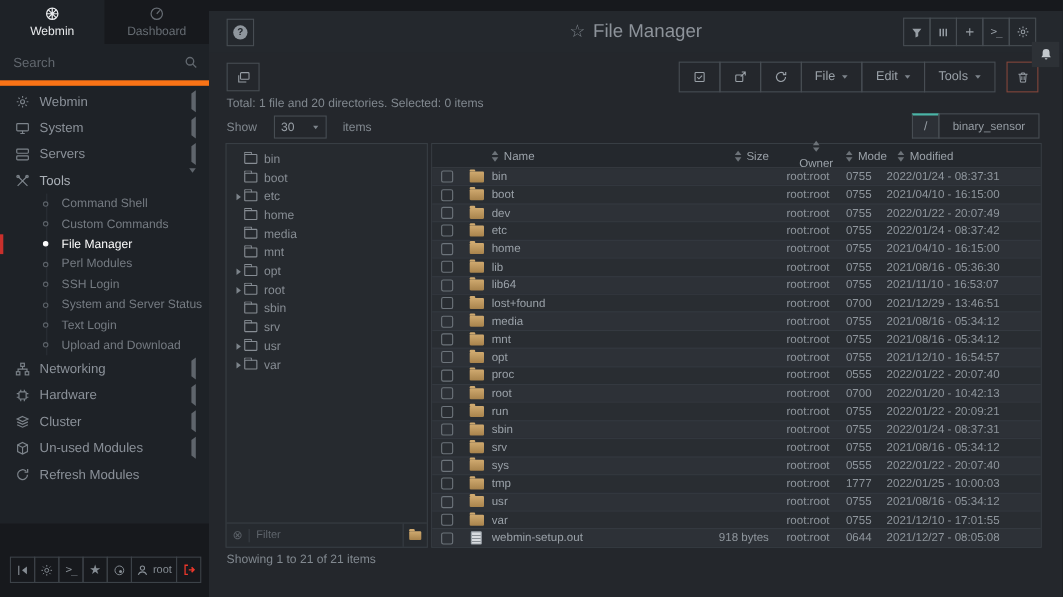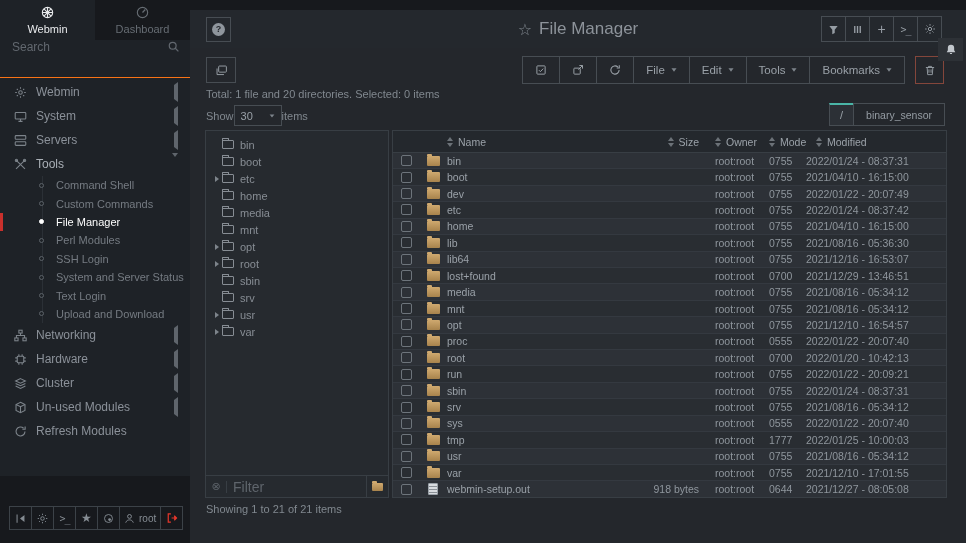--- a/index.html
+++ b/index.html
@@ -7,21 +7,21 @@
     font-family:"Liberation Sans","DejaVu Sans",sans-serif; }
   svg { display:block; }
 
   
   .sidebar { position:absolute; left:0; top:0; width:190px; height:476px; background:#1e2227; z-index:5; }
   .tabs { display:flex; height:40px; }
   .tab { flex:1; display:flex; flex-direction:column; align-items:center; justify-content:center; gap:3px;
     font-size:11px; color:#666c73; background:#17191d; cursor:pointer; }
   .tab.active { background:#1e2227; color:#e8eaec; }
   .tab .t-icon { height:15px; }
-  .searchbox { display:flex; align-items:flex-start; padding:0 12px; height:38px; border-bottom:1px solid #f97316; }
+  .searchbox { display:flex; align-items:center; padding:0 12px; height:38px; border-bottom:5px solid #f97316; }
   .searchbox input { flex:1; background:transparent; border:none; outline:none; color:#9aa1a8; font-size:12px; }
   .searchbox input::placeholder { color:#62686f; }
   .menu { position:absolute; top:80px; left:0; right:0; }
   .m-item { position:relative; height:24px; display:flex; align-items:center; padding:0 12px 0 14px;
     color:#8b9199; font-size:12px; cursor:pointer; }
   .m-item .mi { width:22px; color:#7d848b; display:flex; align-items:center; }
   .m-item .chev { margin-left:auto; color:#5f656c; }
   .tri-left { width:0; height:0; border-top:3.5px solid transparent; border-bottom:3.5px solid transparent; border-right:4px solid currentColor; }
   .tri-down { width:0; height:0; border-left:3.5px solid transparent; border-right:3.5px solid transparent; border-top:4px solid currentColor; }
   .tri-right { width:0; height:0; border-top:3.5px solid transparent; border-bottom:3.5px solid transparent; border-left:4px solid currentColor; }
@@ -59,21 +59,21 @@
   .clone-btn { position:absolute; left:16px; top:57px; width:30px; height:26px; border:1px solid #474d53;
     display:flex; align-items:center; justify-content:center; color:#969da4; cursor:pointer; }
   .tb-group { position:absolute; top:56px; right:61px; display:flex; height:28px; }
   .tb-btn { border:1px solid #474d53; margin-left:-1px; padding:0 12px; display:flex; align-items:center; gap:6px;
     color:#9aa1a8; font-size:11.5px; cursor:pointer; }
   .tb-btn .tri-down { transform:scale(.85); color:#7d848b; }
   .trash-btn { position:absolute; top:56px; right:22px; width:29px; height:28px; border:1px solid #84463b;
     display:flex; align-items:center; justify-content:center; color:#9aa1a8; cursor:pointer; }
 
   .total-line { position:absolute; left:16px; top:88px; font-size:11px; color:#81888f; }
-  .show-row { position:absolute; left:16px; top:105px; display:flex; align-items:center; gap:0;
+  .show-row { position:absolute; left:16px; top:105px; display:flex; align-items:center; gap:15px;
     font-size:11px; color:#81888f; }
   .pg-select { width:48px; height:21px; border:1px solid #474d53; display:flex; align-items:center;
     padding:0 6px; color:#9aa1a8; cursor:pointer; }
   .pg-select .tri-down { margin-left:auto; transform:scale(.8); color:#7d848b; }
   .crumbs { position:absolute; top:103px; right:21px; display:flex; height:23px; }
   .crumb-root { width:25px; border:1px solid #474d53; border-top:2px solid #4ab5a7; background:#2c3036;
     display:flex; align-items:center; justify-content:center; color:#9aa1a8; font-size:11px; cursor:pointer; }
   .crumb-seg { padding:0 12px; border:1px solid #474d53; margin-left:-1px; display:flex; align-items:center;
     color:#959ca3; font-size:10.5px; cursor:pointer; }
 
@@ -84,39 +84,39 @@
   .tree-item { height:17px; display:flex; align-items:center; color:#878d94; font-size:11px; cursor:pointer; }
   .tree-item .tcaret { width:16px; padding-left:9px; color:#7d848b; display:flex; }
   .tree-item .tfold { width:18px; display:flex; }
   .folder-outline { width:12px; height:9px; border:1px solid #878d94; border-radius:1px; position:relative; }
   .folder-outline::before { content:""; position:absolute; top:-3px; left:-1px; width:5px; height:2px;
     border:1px solid #878d94; border-bottom:none; border-radius:1px 1px 0 0; }
   .filterbar { height:22px; border-top:1px solid #383e44; display:flex; align-items:center; }
   .f-clear { width:20px; text-align:center; color:#5c6269; font-size:11px; cursor:pointer; }
   .filterbar .vsep { width:1px; height:12px; background:#383e44; }
   .filterbar input { flex:1; min-width:0; background:transparent; border:none; outline:none;
-    padding:0 6px; font-size:14px; color:#9aa1a8; }
+    padding:0 6px; font-size:10px; color:#9aa1a8; }
   .filterbar input::placeholder { color:#5f656c; }
   .f-folder { width:22px; height:100%; border-left:1px solid #383e44; display:flex; align-items:center; justify-content:center; cursor:pointer; }
 
   
   .ftable { position:absolute; left:202px; top:130px; width:555px; height:368px; border:1px solid #383e44;
     background:#292d32; display:flex; flex-direction:column; }
   .thead { height:22px; background:#24282d; display:flex; align-items:center; font-size:10.5px; color:#9ba2a9;
     border-bottom:1px solid #383e44; }
   .trow { flex:1; display:flex; align-items:center; font-size:10.5px; color:#8f969d; cursor:pointer; border-top:1px solid #343940; }
   .trow:first-child { border-top:none; }
   .trow:nth-child(odd) { background:#2d3137; }
   .trow:nth-child(even) { background:#292d32; }
   .c-cb { width:26px; display:flex; justify-content:center; }
   .c-cb input { appearance:none; width:11px; height:11px; border:1px solid #6d747b; border-radius:2px; background:transparent; cursor:pointer; }
   .c-ic { width:28px; display:flex; justify-content:center; }
   .c-name { width:140px; color:#9aa1a8; white-space:nowrap; overflow:hidden; }
   .c-size { width:120px; text-align:right; padding-right:8px; }
-  .c-owner { width:62px; padding-left:8px; }
+  .c-owner { width:62px; padding-left:8px;flex-direction:column; }
   .c-mode { width:37px; }
   .c-mod { flex:1; }
   .hcell { display:flex; align-items:center; gap:5px; cursor:pointer; }
   .sort-ic { display:flex; flex-direction:column; gap:2px; color:#6c7278; }
   .sort-ic i { display:block; width:0; height:0; border-left:3px solid transparent; border-right:3px solid transparent; }
   .sort-ic .up { border-bottom:4px solid currentColor; }
   .sort-ic .dn { border-top:4px solid currentColor; }
   .thead .c-name { color:#9ba2a9; }
   .thead .c-size { display:flex; justify-content:flex-end; }
   .folder-fill { width:13px; height:10px; border-radius:1px; background:linear-gradient(#cfa96f,#a8834c); position:relative; }
@@ -416,24 +416,20 @@
         <i class="tri-down"></i>
       </div>
     <div class="tb-btn">
         <span>Edit</span>
         <i class="tri-down"></i>
       </div>
     <div class="tb-btn">
         <span>Tools</span>
         <i class="tri-down"></i>
       </div>
-    <div class="tb-btn">
-        <span>Bookmarks</span>
-        <i class="tri-down"></i>
-      </div>
   </div>
   <div class="trash-btn">
     <span>
         <svg width="12" height="13" viewBox="0 0 16 16" fill="none" stroke="currentColor" stroke-width="1.2">
           <path d="M2.5 4h11M6 4V2.5h4V4M4.2 4l.7 9.5h6.2l.7-9.5M6.6 6.5v4.5M9.4 6.5v4.5"></path>
         </svg>
       </span>
   </div>
 
   <div class="total-line">Total: 1 file and 20 directories. Selected: 0 items</div>
@@ -699,21 +695,21 @@
     <span class="c-cb">
             <input type="checkbox" style="">
           </span>
     <span class="c-ic">
             <span class="ric folder-fill"></span>
           </span>
     <span class="c-name">lib64</span>
     <span class="c-size"></span>
     <span class="c-owner">root:root</span>
     <span class="c-mode">0755</span>
-    <span class="c-mod">2021/12/16 - 16:53:07</span>
+    <span class="c-mod">2021/11/10 - 16:53:07</span>
   </div>
 
   <div class="trow">
     <span class="c-cb">
             <input type="checkbox" style="">
           </span>
     <span class="c-ic">
             <span class="ric folder-fill"></span>
           </span>
     <span class="c-name">lost+found</span>

